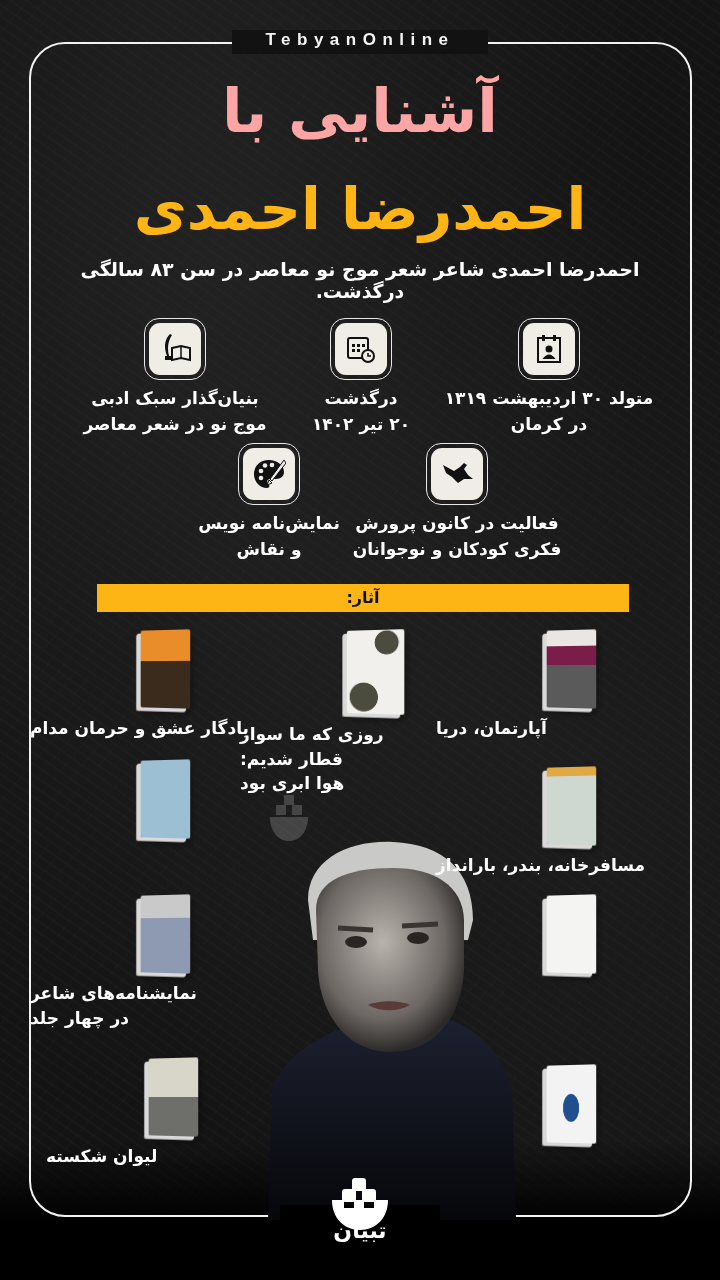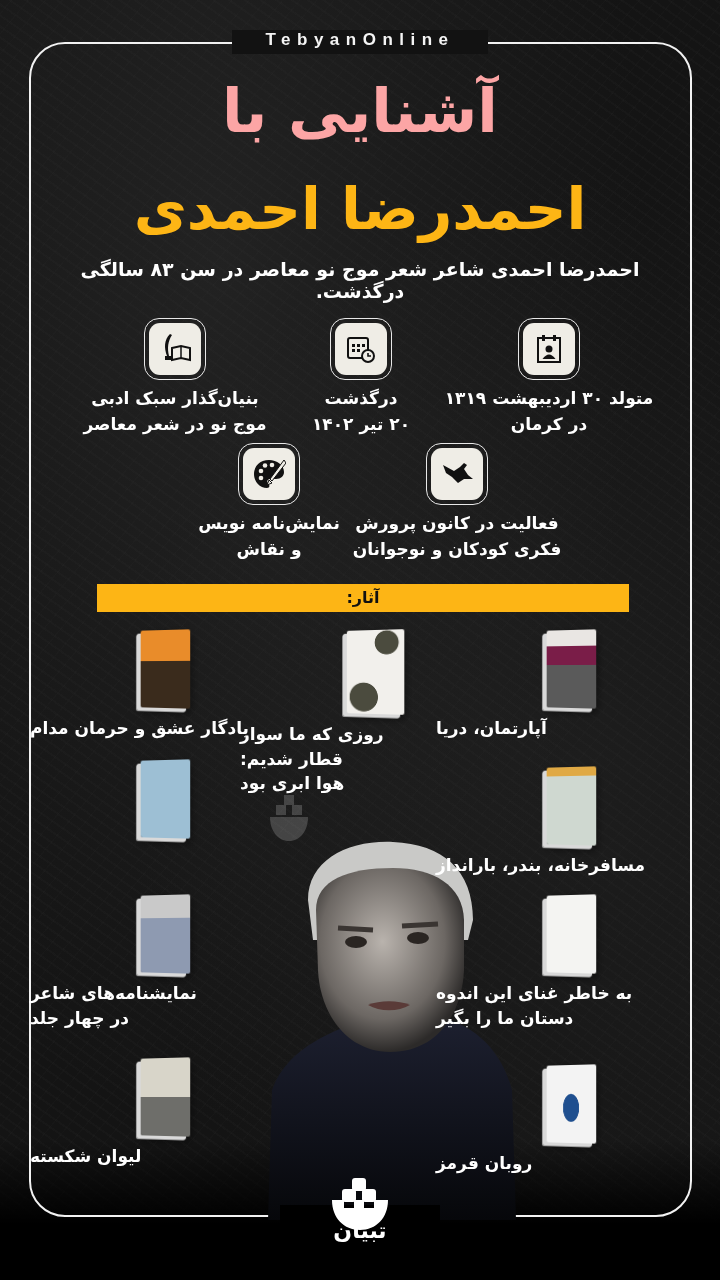--- a/index.html
+++ b/index.html
@@ -203,34 +203,31 @@
 <div class="book" style="left:436px; top:767px;">
   <div class="cover" style="background:linear-gradient(180deg,#e0a944 0 12%,#cfd8d0 12% 100%);"></div>
   <div class="book-label">مسافرخانه، بندر، بارانداز</div>
 </div>
 <div class="book" style="left:30px; top:760px;">
   <div class="cover" style="background:linear-gradient(180deg,#9dbfd4 0 100%);"></div>
 </div>
 
 <div class="book" style="left:436px; top:895px;">
   <div class="cover" style="background:#f4f4f2;"></div>
-  <div class="book-label">به خاطر غنای این اندوه
-دستان ما را بگیر</div>
 </div>
 <div class="book" style="left:30px; top:895px;">
   <div class="cover" style="background:linear-gradient(180deg,#c9c9c9 0 30%,#8e9ab1 30% 100%);"></div>
   <div class="book-label">نمایشنامه‌های شاعر
 در چهار جلد</div>
 </div>
 
 <div class="book" style="left:436px; top:1065px;">
   <div class="cover" style="background:radial-gradient(ellipse at 50% 55%,#1f4f8f 0 22%,transparent 24%),#f3f3f3;"></div>
-  <div class="book-label">روبان قرمز</div>
-</div>
-<div class="book" style="left:30px; top:1058px;">
+</div>
+<div class="book" style="left:30px; top:1058px;padding-left:16px;">
   <div class="cover" style="background:linear-gradient(180deg,#d8d5c9 0 50%,#6e6e6a 50% 100%);"></div>
   <div class="book-label">لیوان شکسته</div>
 </div>
 
 <div class="frame-gap-bottom"></div>
 <svg class="logo" viewBox="0 0 60 60">
   <rect x="22" y="0" width="14" height="13" rx="3" fill="#fff"></rect>
   <rect x="12" y="11" width="14" height="13" rx="3" fill="#fff"></rect>
   <rect x="32" y="11" width="14" height="13" rx="3" fill="#fff"></rect>
   <path d="M2 22 H14 V30 H24 V22 H34 V30 H44 V22 H58 C58 40 46 52 30 52 C14 52 2 40 2 22 Z" fill="#fff"></path>

